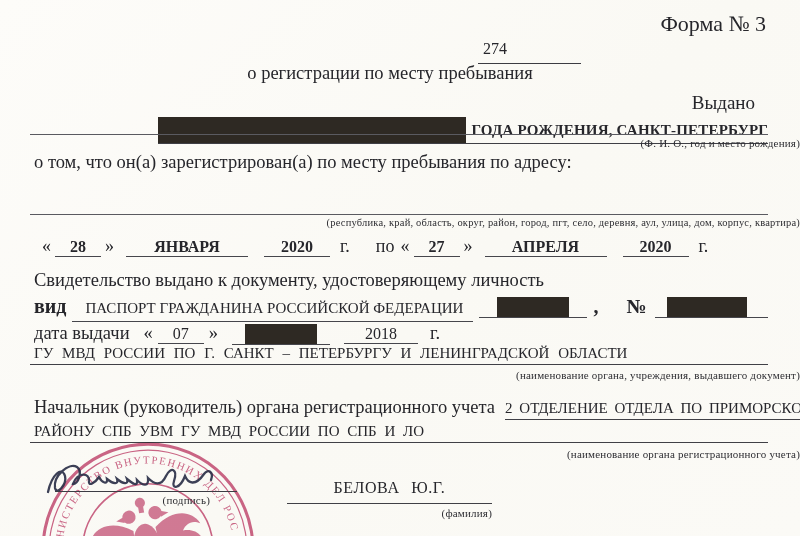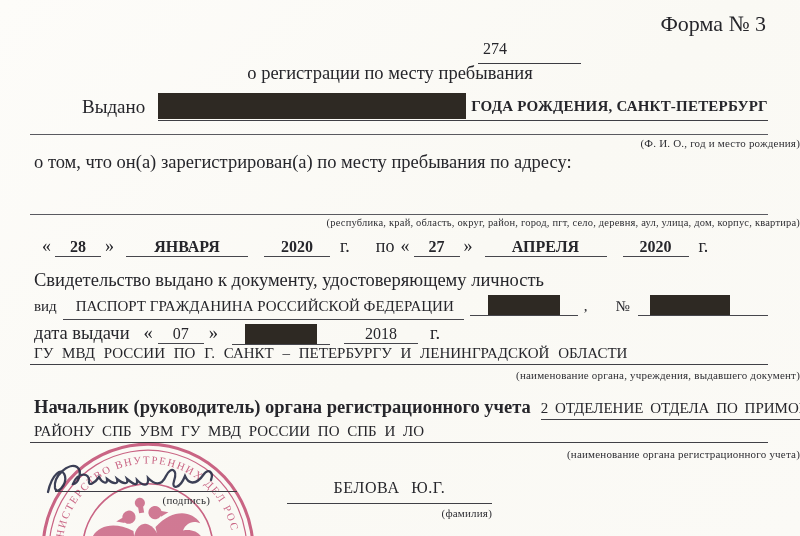--- a/index.html
+++ b/index.html
@@ -17,21 +17,21 @@
   .redact { background:#2e2923; display:inline-block; vertical-align:bottom; }
   .typed { font-size:15px; white-space:nowrap; }
   .cell { text-align:center; }
   .row { display:flex; align-items:baseline; }
 
   .form-number { top:11px; right:34px; font-size:22px; }
   .title { top:41px; left:252px; font-size:21px; letter-spacing:2.5px; }
   .cert-num { top:40px; left:478px; width:98px; height:23px; font-size:16px; padding-left:5px; border-bottom:1.5px solid #3c3c42; }
   .subtitle { top:63px; left:190px; width:400px; text-align:center; font-size:18.5px; }
 
-  .issued-row { top:92px; left:82px; right:32px; display:flex; align-items:flex-end; }
+  .issued-row { top:92px; left:82px; right:32px; display:flex; align-items:flex-end;flex-direction:column; }
   .issued-label { font-size:19px; margin-right:13px; padding-bottom:3px; }
   .issued-fill { flex:1; border-bottom:1.5px solid #3f3f45; display:flex; align-items:center; height:28px; }
   .redact-name { width:308px; height:26px; margin-right:5px; }
   .issued-value { font-size:15px; font-weight:bold; letter-spacing:0.2px; white-space:nowrap; }
 
   .fio-line { top:134px; left:30px; right:32px; height:0; }
   .fio-caption { top:137px; left:0; right:0; }
 
   .intro { top:152px; left:34px; font-size:18.5px; }
 
@@ -46,41 +46,41 @@
   .term-row .cell { border-bottom:1.5px solid #46464c; font-weight:bold; font-size:16px; }
   .term-day { width:46px; margin:0 4px; }
   .term-month { width:122px; margin:0 12px; }
   .term-year { width:66px; margin:0 10px 0 4px; }
   .term-g { margin-right:26px; }
   .term-po { margin-right:6px; }
 
   .doc-intro { top:270px; left:34px; font-size:18.5px; }
 
   .vid-row { top:295px; left:34px; right:32px; }
-  .vid-row .label { font-size:15px; }
+  .vid-row .label { font-size:20px;font-weight:bold; }
   .vid-type { border-bottom:1.5px solid #46464c; padding:0 10px 4px 13px; margin-left:6px; }
   .vid-series-cell { width:108px; border-bottom:1.5px solid #46464c; text-align:center; margin:0 6px; }
   .redact-series { width:72px; height:20px; }
   .vid-comma { margin-right:28px; }
   .vid-num-cell { flex:1; border-bottom:1.5px solid #46464c; margin-left:8px; }
   .redact-number { width:80px; height:20px; margin-left:12px; }
 
   .date-row { top:323px; left:34px; font-size:18.5px; }
   .date-row .cell { border-bottom:1.5px solid #46464c; font-size:16px; }
   .date-label { margin-right:14px; }
   .date-day { width:46px; margin:0 5px; }
   .date-month-cell { width:98px; border-bottom:1.5px solid #46464c; text-align:center; margin:0 14px; }
   .redact-month { width:72px; height:20px; }
   .date-year { width:74px; margin-right:12px; }
 
   .authority1 { top:345px; left:30px; right:32px; border-bottom:1.5px solid #404046; font-size:15px; word-spacing:5px; padding:0 0 2px 4px; white-space:nowrap; }
   .authority-caption { top:369px; left:0; right:0; }
 
   .head-row { top:397px; left:34px; right:32px; }
-  .head-label { font-size:18.5px; margin-right:10px; white-space:nowrap;font-weight:bold; }
+  .head-label { font-size:18.5px; margin-right:10px; white-space:nowrap; }
   .head-value1 { flex:1; border-bottom:1.5px solid #404046; text-align:center; font-size:15px; word-spacing:3px; padding-bottom:2px; white-space:nowrap; }
   .head-row2 { top:423px; left:30px; right:32px; border-bottom:1.5px solid #404046; font-size:15px; word-spacing:4px; padding:0 0 2px 4px; white-space:nowrap; }
   .head-caption { top:448px; left:0; right:0; }
 
   .stamp-wrap { left:36px; top:437px; width:224px; height:224px; transform:rotate(-10deg); opacity:0.82; mix-blend-mode:multiply; }
   .sig-svg { left:42px; top:458px; width:212px; height:46px; }
   .sig-line { top:491px; left:55px; width:182px; height:0; border-bottom:1.5px solid #3c3c44; }
   .sig-caption { top:494px; left:100px; width:110px; }
   .name-cell { top:479px; left:287px; width:205px; text-align:center; font-size:16px; letter-spacing:0.6px; word-spacing:7px; height:24px; border-bottom:1.5px solid #404046; }
   .name-caption { top:507px; left:287px; width:205px; }

